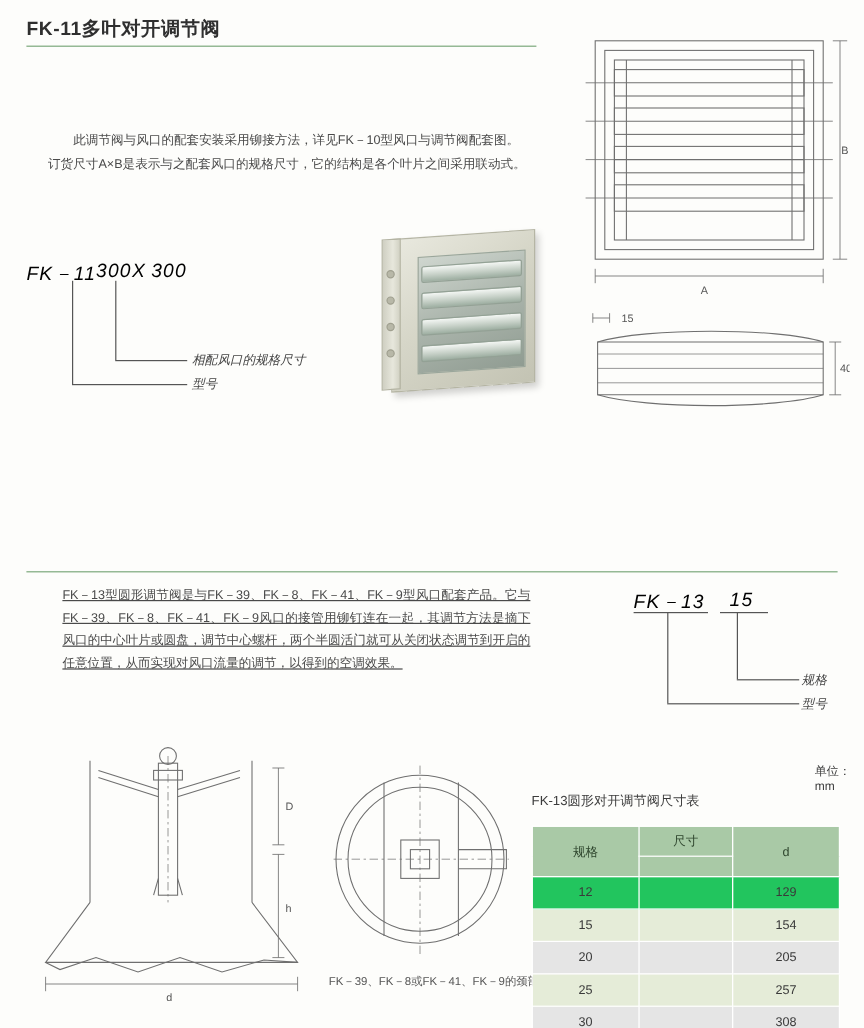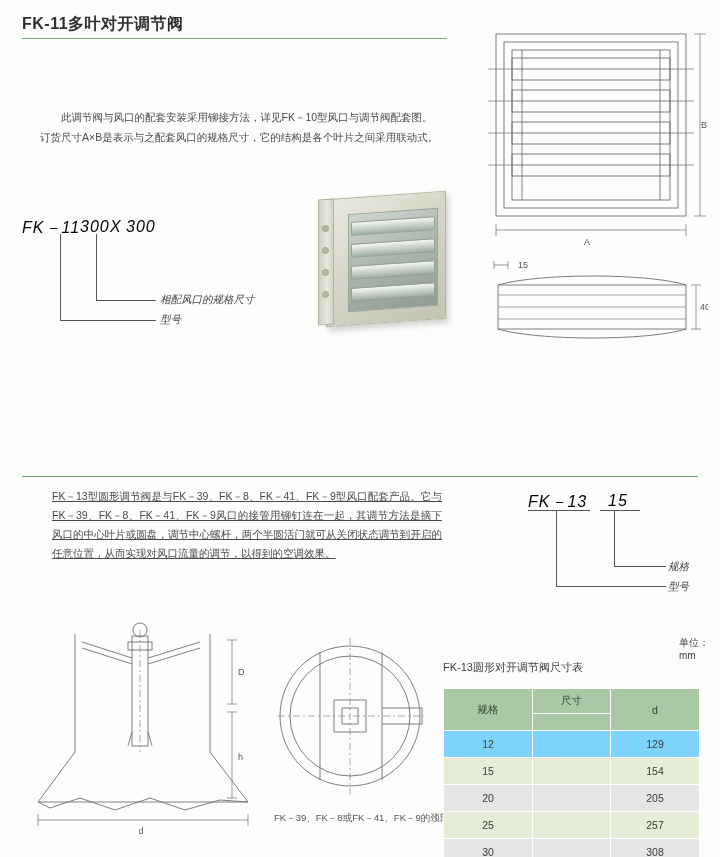--- a/index.html
+++ b/index.html
@@ -121,21 +121,21 @@
     border:1px solid #ffffff;
     text-align:center;
     height:24px;
     font-weight:normal;
   }
   table.spec th{
     background:#a9c9a6;
     color:#2e452d;
     height:22px;
   }
-  table.spec td{background:#7dd3fc;}
+  table.spec td{background:#22c55e;}
   table.spec tr.alt td{background:#e5ecd8;}
   table.spec tr.alt2 td{background:#e5e5e5;}
 
   .cap{
     position:absolute;
     font-size:9.5px;
     color:#555;
   }
 </style>
 </head>

